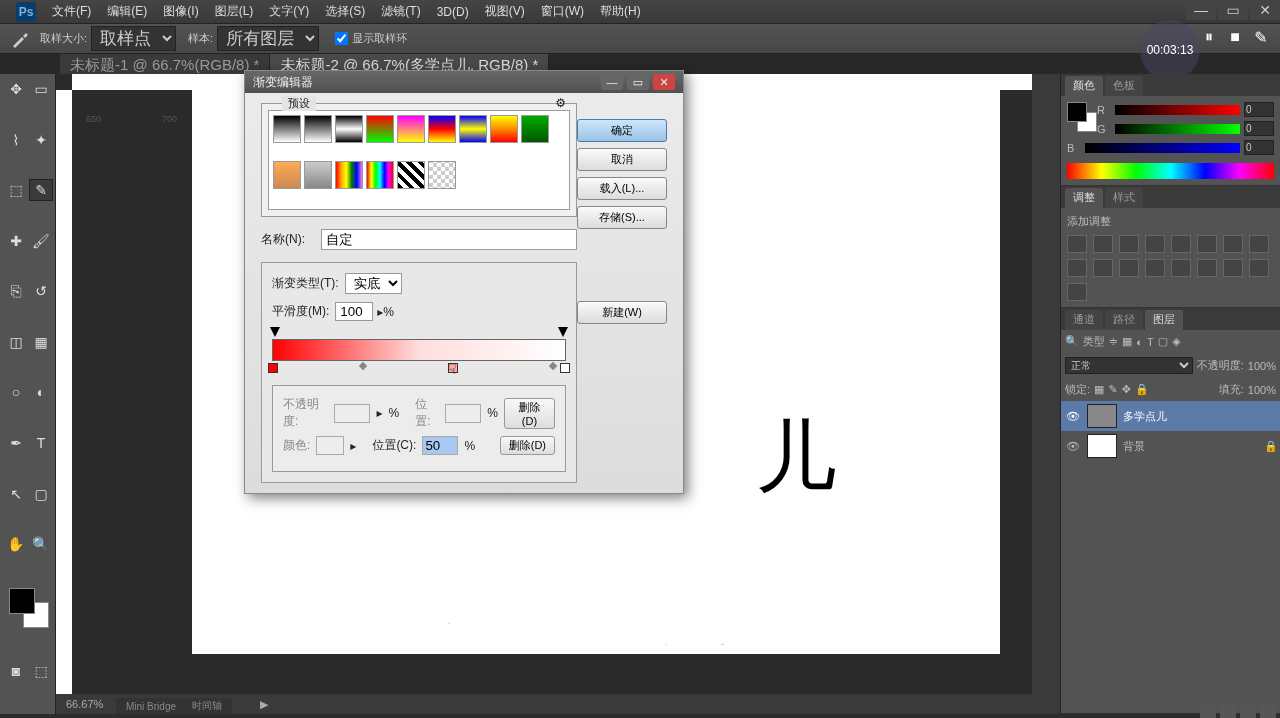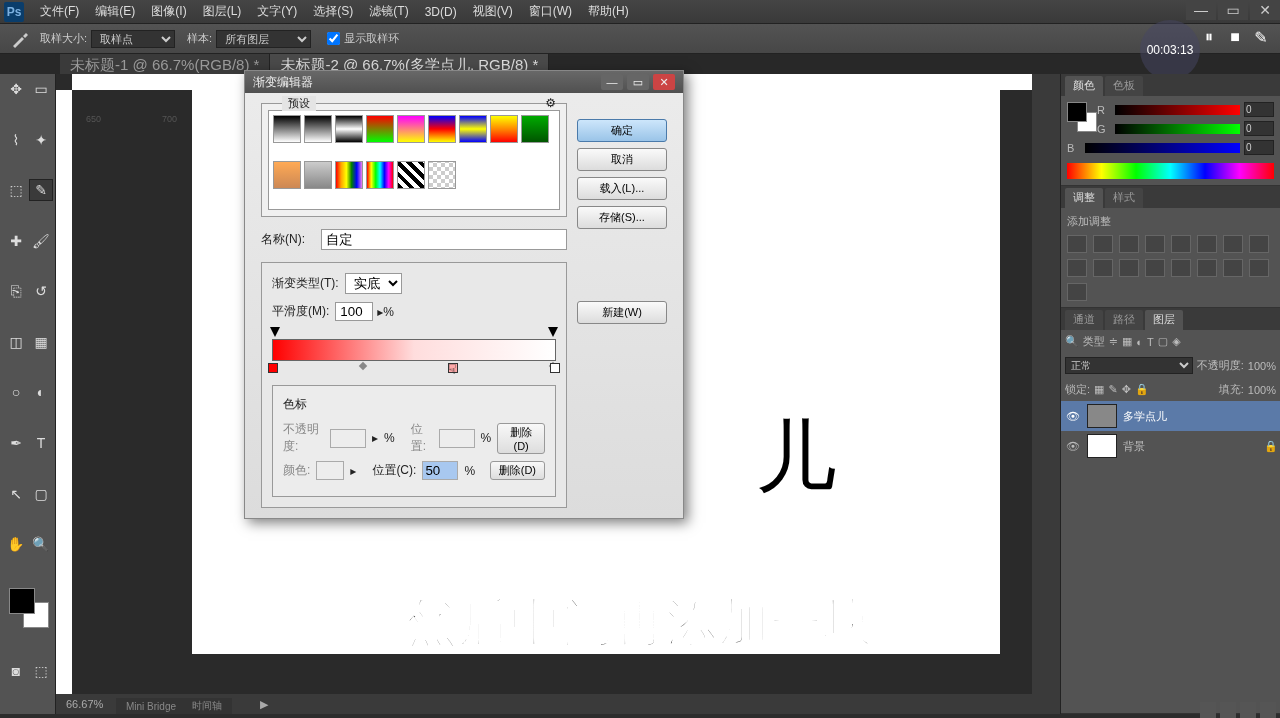--- a/index.html
+++ b/index.html
@@ -1,29 +1,29 @@
 <!DOCTYPE html>
 <html><head>
 <meta charset="utf-8">
 <style>
 * { margin: 0; padding: 0; box-sizing: border-box; font-family: "Microsoft YaHei", sans-serif; }
 body { background: #2c2c2c; width: 1280px; height: 718px; overflow: hidden; position: relative; color: #ccc; font-size: 12px; }
 
 
-.menu-bar { height: 24px; background: linear-gradient(#454545, #393939); display: flex; align-items: center; padding: 0 4px; border-bottom: 1px solid #222; }
+.menu-bar { height: 24px; background: linear-gradient(#454545, #393939); display: flex; align-items: center; padding: 0 16px; border-bottom: 1px solid #222; }
 .menu-bar .ps-logo { width: 20px; height: 20px; background: #0a3d6b; color: #7bb0e0; display: flex; align-items: center; justify-content: center; font-weight: bold; font-size: 12px; border-radius: 2px; margin-right: 8px; }
 .menu-bar span { padding: 0 8px; cursor: pointer; color: #ddd; font-size: 12px; }
 .window-controls { position: absolute; right: 0; top: 0; display: flex; }
 .window-controls div { width: 30px; height: 20px; background: #444; color: #ccc; display: flex; align-items: center; justify-content: center; margin-left: 2px; font-size: 14px; }
 
 
 .options-bar { height: 30px; background: linear-gradient(#535353, #474747); display: flex; align-items: center; padding: 0 10px; border-bottom: 1px solid #222; position: relative; }
 .options-bar .eyedropper { width: 20px; height: 20px; margin-right: 10px; }
 .options-bar label { margin-right: 4px; color: #ccc; font-size: 11px; }
-.options-bar select { background: #333; color: #ccc; border: 1px solid #222; padding: 1px 25px 1px 4px; font-size: 11px; margin-right: 12px; }
+.options-bar select { background: #333; color: #ccc; border: 1px solid #222; padding: 1px 8px 1px 4px; font-size: 17px; margin-right: 12px; }
 .options-bar input[type="checkbox"] { margin: 0 4px; }
 .timer-overlay { position: absolute; right: 80px; top: -4px; width: 60px; height: 60px; border-radius: 50%; background: rgba(70,70,100,0.5); display: flex; align-items: center; justify-content: center; color: #fff; font-size: 12px; }
 .recording-controls { position: absolute; right: 10px; top: 4px; display: flex; gap: 8px; }
 .recording-controls div { width: 18px; height: 18px; color: #fff; display: flex; align-items: center; justify-content: center; font-size: 16px; }
 
 
 .doc-tabs { height: 20px; background: #282828; display: flex; padding-left: 60px; }
 .doc-tab { padding: 2px 10px; background: #3a3a3a; color: #999; font-size: 15px; border-right: 1px solid #222; }
 .doc-tab.active { background: #4a4a4a; color: #ddd; }
 
@@ -38,21 +38,21 @@
 .color-swatches .fg { width: 26px; height: 26px; background: #000; border: 1px solid #888; position: absolute; top: 0; left: 0; }
 .color-swatches .bg { width: 26px; height: 26px; background: #fff; border: 1px solid #888; position: absolute; bottom: 0; right: 0; }
 
 
 .canvas-area { flex: 1; background: #2a2a2a; position: relative; overflow: hidden; }
 .ruler-h { height: 16px; background: #fff; position: absolute; top: 0; left: 16px; right: 0; display: flex; font-size: 9px; color: #555; }
 .ruler-h span { flex: none; width: 76px; border-right: 1px solid #888; padding-left: 14px; margin-top: 40px; }
 .ruler-v { width: 16px; background: #fff; position: absolute; top: 16px; left: 0; bottom: 20px; font-size: 9px; color: #555; }
 .canvas { position: absolute; top: 0; left: 136px; width: 808px; height: 580px; background: #fff; }
 .canvas-text { position: absolute; top: 330px; left: 700px; font-size: 80px; color: #000; font-family: "KaiTi", serif; }
-.subtitle { position: absolute; bottom: 60px; left: 50%; transform: translateX(-50%); font-size: 52px; font-weight: bold; color: #1a1a1a; -webkit-text-stroke: 2px #fff; z-index: 100; }
+.subtitle { position: absolute; bottom: 60px; left: 50%; transform: translateX(-50%); font-size: 44px; font-weight: bold; color: #1a1a1a; -webkit-text-stroke: 2px #fff; z-index: 100; }
 .status-bar { position: absolute; bottom: 0; left: 0; right: 0; height: 20px; background: #3a3a3a; color: #aaa; display: flex; align-items: center; padding: 0 10px; font-size: 11px; gap: 30px; }
 
 
 .right-panels { width: 220px; background: #535353; display: flex; flex-direction: column; border-left: 1px solid #222; }
 .right-strip { width: 28px; background: #3a3a3a; }
 .panel-group { border-bottom: 1px solid #333; }
 .panel-tabs { height: 22px; background: #3a3a3a; display: flex; padding: 2px 4px 0; }
 .panel-tab { padding: 2px 8px; color: #999; font-size: 11px; background: #444; margin-right: 2px; border-radius: 2px 2px 0 0; }
 .panel-tab.active { background: #535353; color: #ddd; }
 .panel-body { background: #535353; padding: 6px; font-size: 11px; color: #bbb; }
@@ -75,21 +75,21 @@
 .layer-row .thumb { width: 30px; height: 24px; background: #888; border: 1px solid #222; margin: 0 6px; }
 .layer-row .thumb.white { background: #fff; }
 .lock-icon { margin-left: auto; width: 12px; height: 12px; }
 
 
 .dialog { position: absolute; top: 70px; left: 244px; width: 440px; background: linear-gradient(#ececec, #dcdcdc); border: 1px solid #888; box-shadow: 4px 4px 12px rgba(0,0,0,0.5); z-index: 200; font-size: 12px; color: #222; }
 .dlg-title { height: 22px; background: linear-gradient(#686868, #505050); color: #eee; padding: 2px 8px; display: flex; align-items: center; }
 .dlg-title .spacer { flex: 1; }
 .dlg-title .wbtn { width: 22px; height: 16px; margin-left: 4px; display: flex; align-items: center; justify-content: center; font-size: 11px; background: #666; border-radius: 2px; }
 .dlg-title .wbtn.close { background: #c44; }
-.dlg-content { padding: 10px 16px; display: flex; gap: 10px; }
+.dlg-content { padding: 10px 16px; display: flex; }
 .dlg-left { flex: 1; }
 .preset-box { border: 1px solid #999; padding: 6px; background: #f0f0f0; position: relative; }
 .preset-label { position: absolute; top: -8px; left: 20px; background: #e4e4e4; padding: 0 6px; font-size: 11px; }
 .preset-gear { position: absolute; top: -8px; right: 10px; font-size: 12px; }
 .preset-grid { display: grid; grid-template-columns: repeat(9, 30px); gap: 1px; background: #fff; border: 1px solid #999; padding: 4px; height: 100px; overflow: auto; }
 .preset-item { width: 28px; height: 28px; border: 1px solid #999; }
 .name-row { display: flex; align-items: center; margin: 12px 0; }
 .name-row label { width: 60px; }
 .name-row input { flex: 1; padding: 2px 4px; border: 1px solid #999; background: #fff; }
 .grad-options { border: 1px solid #999; padding: 10px; margin-top: 4px; background: #e8e8e8; }
@@ -390,21 +390,20 @@
           <div class="gradient-bar"></div>
           <div class="color-stop" style="left:-4px"></div>
           <div class="mid-diamond" style="left:88px"></div>
           <div class="color-stop" style="left:176px;background:#faa"></div>
           <div class="mid-diamond" style="left:278px"></div>
           <div class="color-stop white" style="right:-4px"></div>
           <div class="cursor">☟</div>
         </div>
 
         <div class="stops-box">
-          <div class="sec-label">色标</div>
           <div class="stop-row">
             <label>不透明度:</label>
             <input disabled="" style="">
               <span>▸</span>
             <span>%</span>
             <label style="margin-left:10px">位置:</label>
             <input disabled="" style="">
             <span>%</span>
             <button style="margin-left:auto">删除(D)</button>
           </div>

